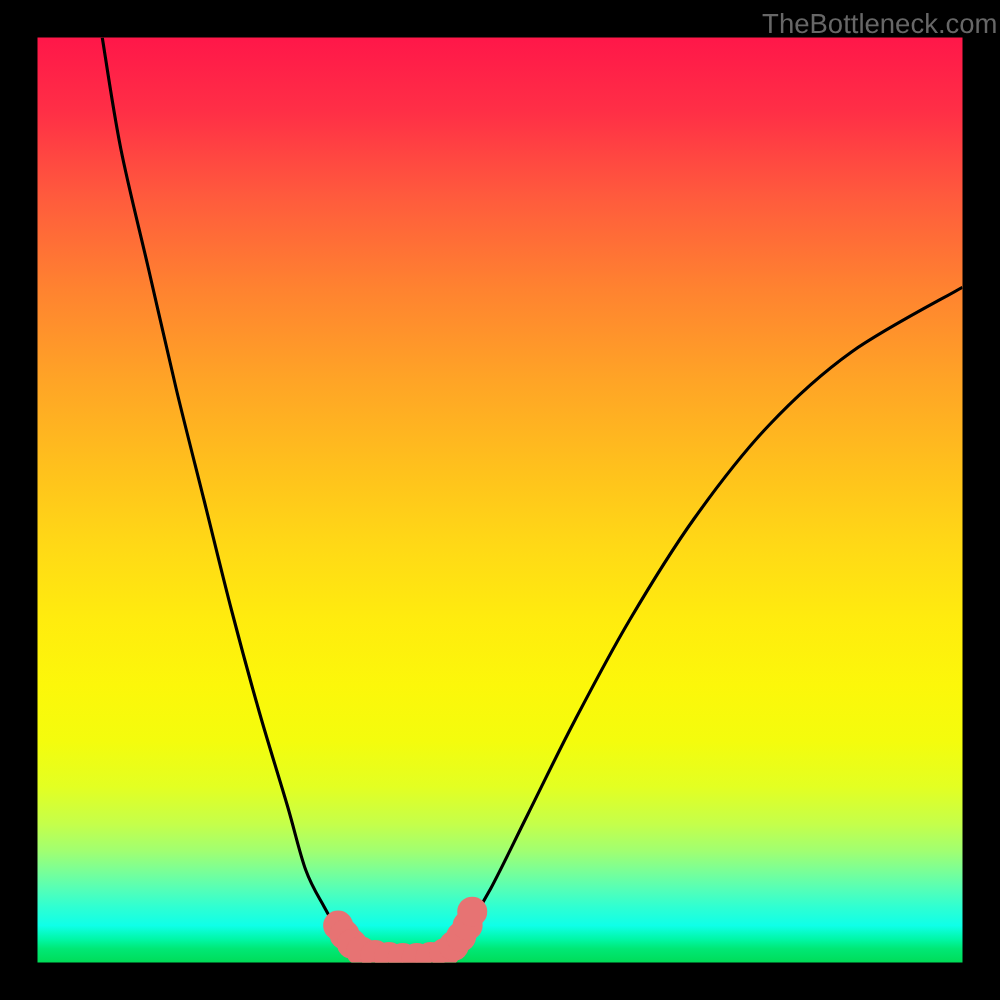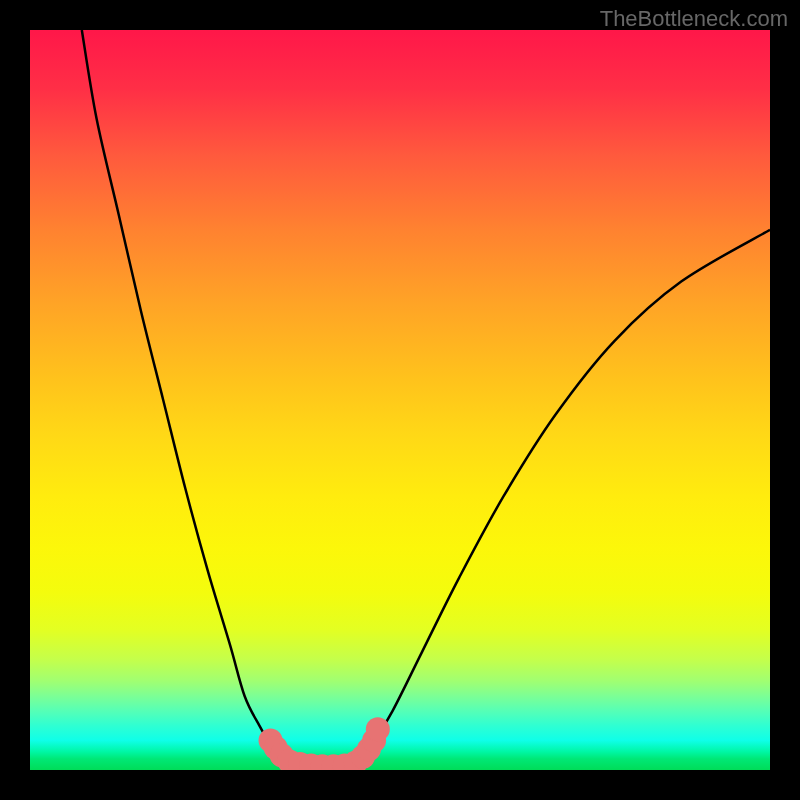--- a/index.html
+++ b/index.html
@@ -7,21 +7,21 @@
     padding: 0;
     width: 800px;
     height: 800px;
     background: #000;
     position: relative;
     font-family: Arial, sans-serif;
   }
   .watermark {
     position: absolute;
     top: 6px;
-    right: 12px;
+    right: 2px;
     color: #676767;
     font-size: 22px;
     font-weight: 500;
     z-index: 10;
   }
   .plot-area {
     position: absolute;
     top: 30px;
     left: 30px;
     width: 740px;

